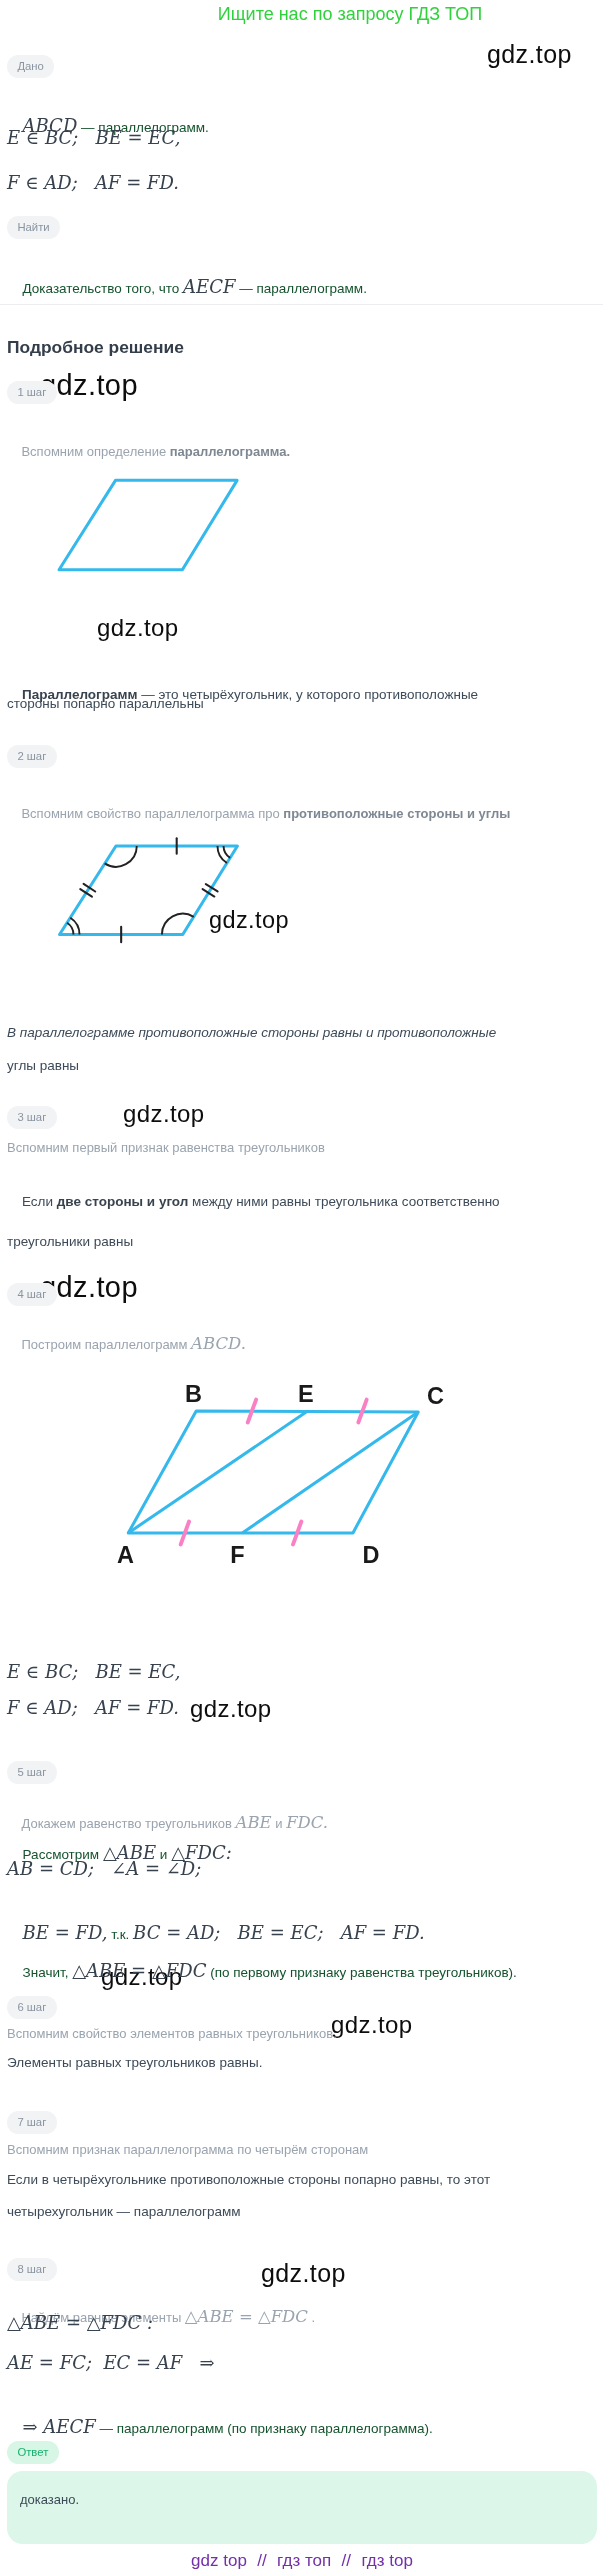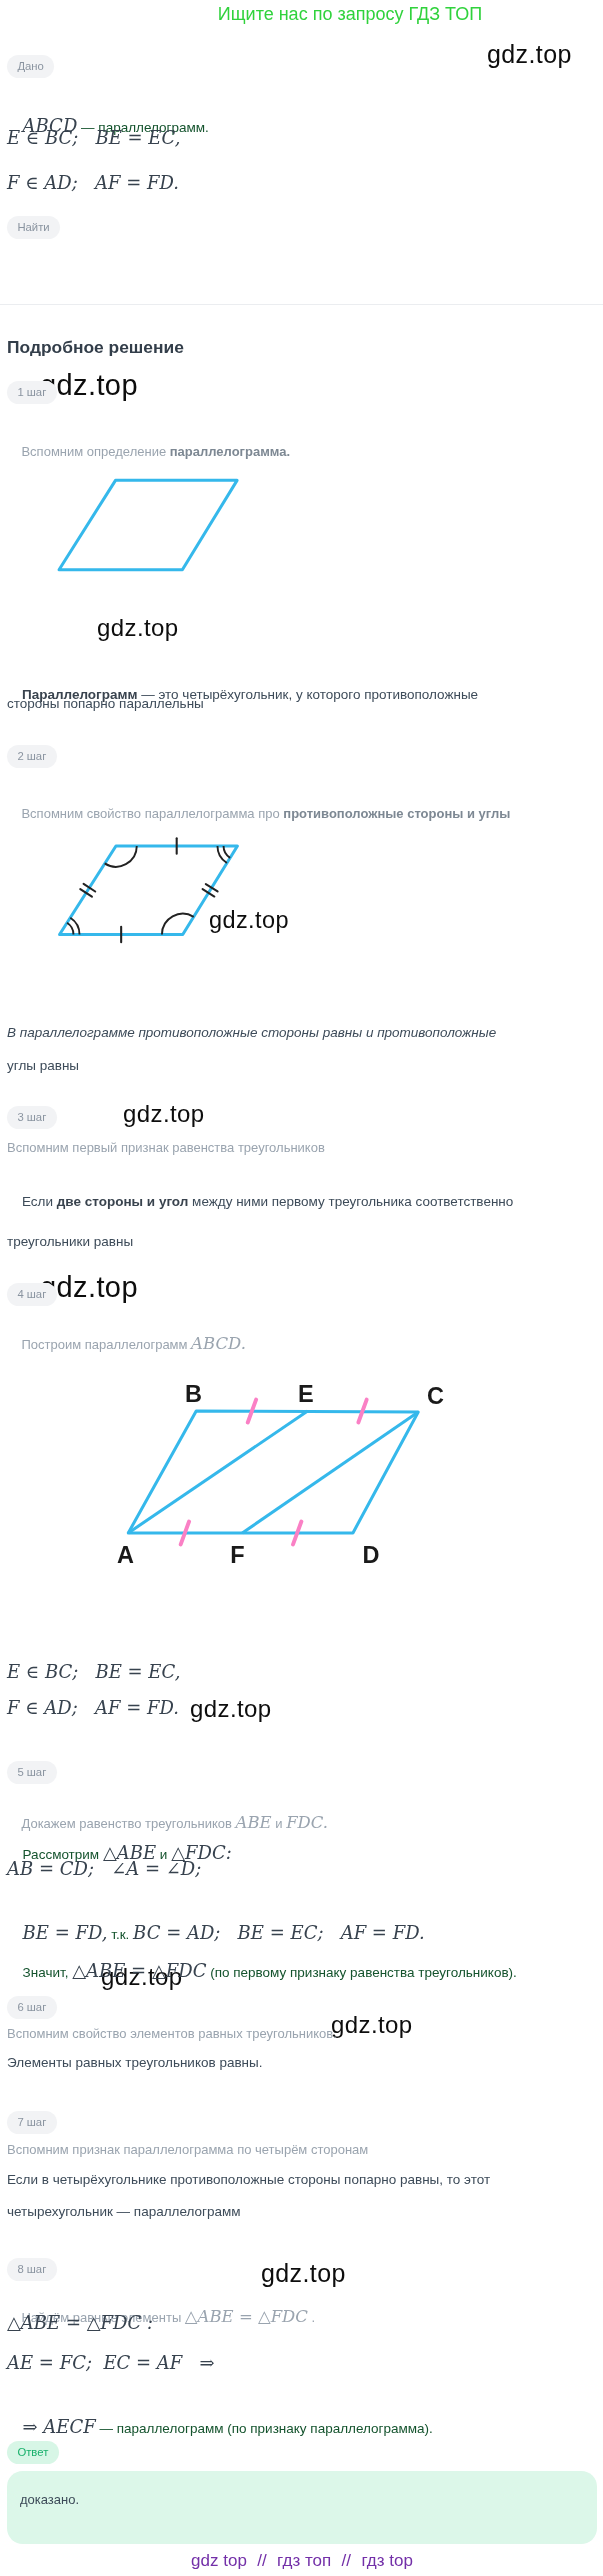--- a/index.html
+++ b/index.html
@@ -51,20 +51,23 @@
   <div class="wm" style="left:98px;top:2485px;font-size:25px;">gdz.top</div>
 
   <div class="badge" style="top:55px;">Дано</div>
   <div class="line" style="left:7px;top:90px;">
     <span class="math">ABCD</span><span class="sans-seg"> — параллелограмм.</span>
   </div>
   <div class="line math" style="left:7px;top:126px;">E ∈ BC;   BE = EC,</div>
   <div class="line math" style="left:7px;top:171px;">F ∈ AD;   AF = FD.</div>
 
   <div class="badge" style="top:216px;">Найти</div>
+  <div class="line" style="left:7px;top:251px;">
+    <span class="sans-seg">Доказательство того, что </span><span class="math">AECF</span><span class="sans-seg"> — параллелограмм.</span>
+  </div>
 
   <div class="hr"></div>
 
   <div class="title">Подробное решение</div>
 
   <div class="badge" style="top:381px;">1 шаг</div>
   <div class="line gray" style="left:7px;top:416px;">
     <span>Вспомним определение </span><span class="gb">параллелограмма.</span>
   </div>
 
@@ -105,21 +108,21 @@
       </g>
     </g>
   </svg>
 
   <div class="line body-t" style="left:7px;top:1021px;font-style:italic;">В параллелограмме противоположные стороны равны и противоположные</div>
   <div class="line body-t" style="left:7px;top:1054px;">углы равны</div>
 
   <div class="badge" style="top:1106px;">3 шаг</div>
   <div class="line gray" style="left:7px;top:1136px;">Вспомним первый признак равенства треугольников</div>
   <div class="line body-t" style="left:7px;top:1166px;">
-    <span>Если </span><span class="bb">две стороны и угол</span><span> между ними первому треугольника соответственно</span>
+    <span>Если </span><span class="bb">две стороны и угол</span><span> между ними равны треугольника соответственно</span>
   </div>
   <div class="line body-t" style="left:7px;top:1230px;">треугольники равны</div>
 
   <div class="badge" style="top:1283px;">4 шаг</div>
   <div class="line gray" style="left:7px;top:1308px;">
     <span>Построим параллелограмм </span><span class="math gm">ABCD.</span>
   </div>
 
   <svg style="left:110px;top:1371px;" width="357" height="202" viewBox="0 0 410 232">
     <g fill="none" stroke="#35b8eb" stroke-width="3.5" stroke-linejoin="round">

